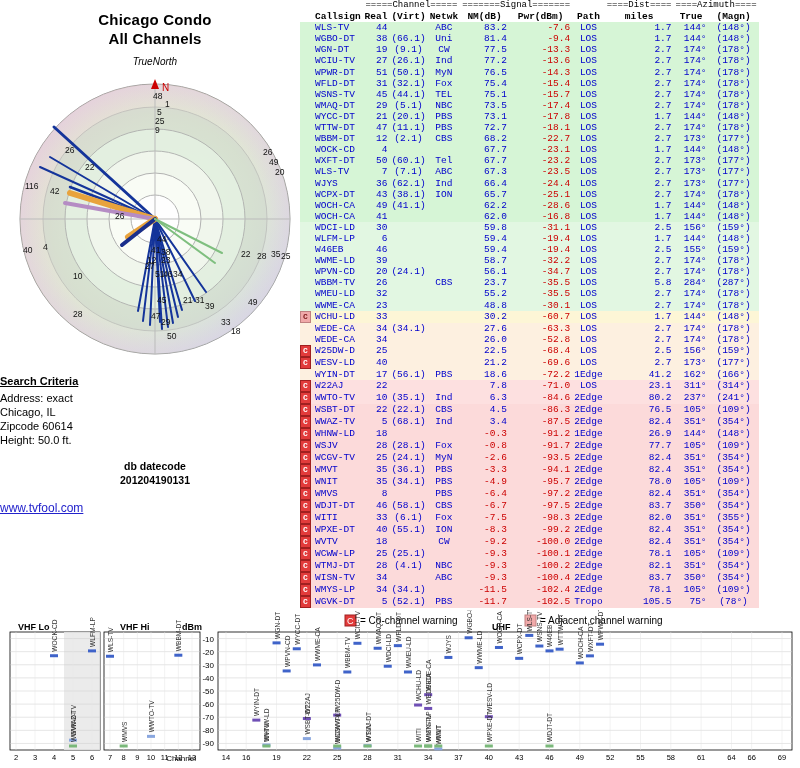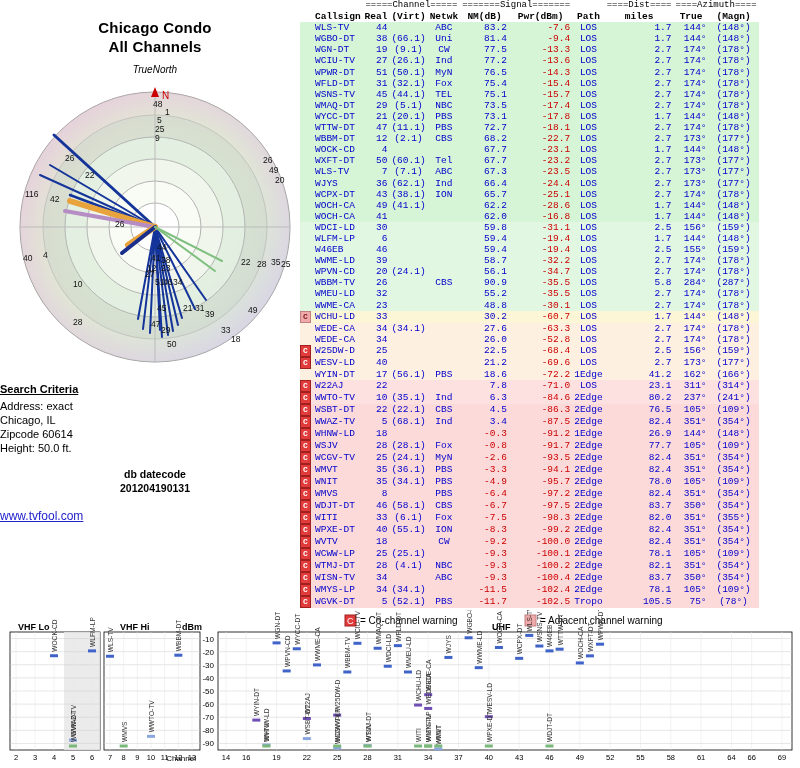--- a/index.html
+++ b/index.html
@@ -1,18 +1,18 @@
 <!DOCTYPE html>
 <html><head>
 <meta charset="utf-8">
 <style>
   html,body{margin:0;padding:0;}
   body{width:800px;height:768px;background:#ffffff;font-family:"Liberation Sans",sans-serif;position:relative;overflow:hidden;}
   .left-panel{position:absolute;left:0;top:0;width:310px;height:610px;}
-  .title{text-align:center;font-weight:bold;font-size:15px;line-height:19px;margin-top:18px;letter-spacing:.2px;}
+  .title{text-align:center;font-weight:bold;font-size:15px;line-height:19px;margin-top:10px;letter-spacing:.2px;}
   .truenorth{text-align:center;font-size:10px;margin-top:8px;font-style:italic;}
   .polar-wrap{position:relative;width:290px;height:300px;margin:0 auto;}
   svg{display:block;}
   .search-title{text-align:left;font-size:11px;font-weight:bold;text-decoration:underline;margin-top:8px;}
   .search-lines{text-align:left;font-size:11px;line-height:14px;margin-top:4px;}
   .datecode{text-align:center;font-size:10.5px;line-height:14px;margin-top:12px;font-weight:bold;}
   .tvfool{text-align:left;font-size:12px;margin-top:14px;}
   .tvfool a{color:#2222cc;text-decoration:underline;}
 
   
@@ -484,21 +484,21 @@
           <td class="num blue">2.7</td>
           <td class="num blue">174°</td>
           <td class="ctr blue">(178°)</td>
         </tr>
         <tr style="background: rgb(226, 247, 226);">
           <td class="wcell"></td>
           <td class="call blue">WBBM-TV</td>
           <td class="num blue">26</td>
           <td class="ctr blue"></td>
           <td class="ctr blue">CBS</td>
-          <td class="num blue">90.9</td>
+          <td class="num blue">23.7</td>
           <td class="num red">-35.5</td>
           <td class="ctr blue">LOS</td>
           <td class="num blue">5.8</td>
           <td class="num blue">284°</td>
           <td class="ctr blue">(287°)</td>
         </tr>
         <tr style="background: rgb(226, 247, 226);">
           <td class="wcell"></td>
           <td class="call blue">WMEU-LD</td>
           <td class="num blue">32</td>

